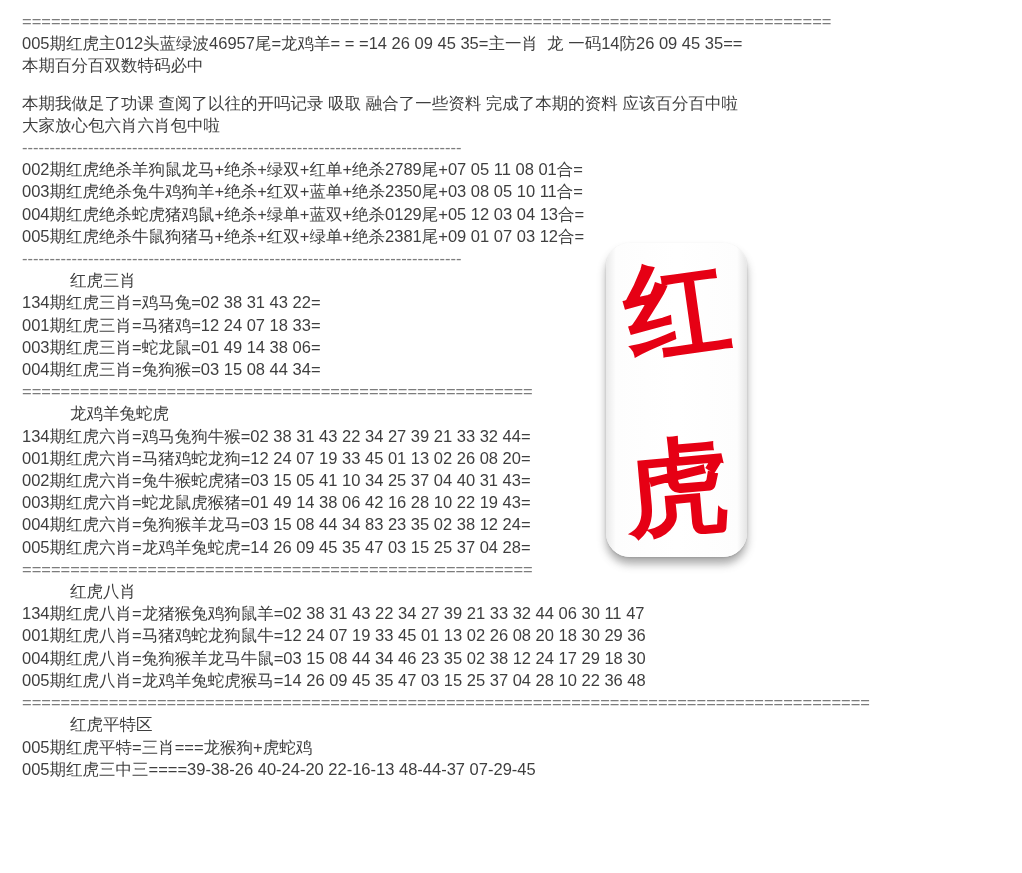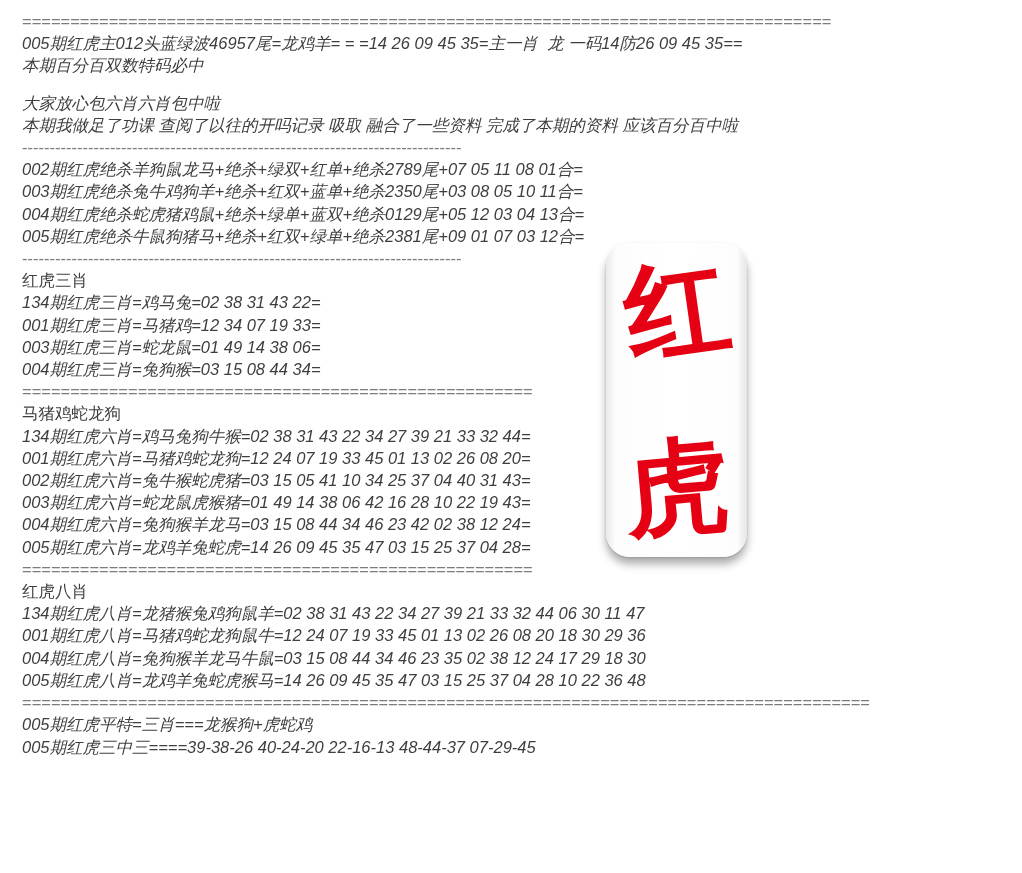--- a/index.html
+++ b/index.html
@@ -8,22 +8,22 @@
     width: 1022px;
     height: 873px;
     position: relative;
     overflow: hidden;
     font-family: "Liberation Sans", "DejaVu Sans", sans-serif;
     font-size: 16.5px;
     line-height: 22.2px;
     color: #3e3e3e;
   }
   .content { padding: 10px 0 0 22px; }
-  .line  { white-space: pre-wrap; font-style: italic; }
-  .title { white-space: pre-wrap; }
+  .line  { white-space: pre-wrap; }
+  .title { white-space: pre-wrap; margin-left: 48px; }
   .sep   { color: #7c7c7c; white-space: nowrap; overflow: hidden; }
   .spacer { height: 15px; }
 
   .badge {
     position: absolute;
     left: 606px;
     top: 243px;
     width: 141px;
     height: 314px;
     border-radius: 24px;
@@ -49,58 +49,59 @@
 <body>
 
 <div class="content">
 
   <div class="sep">====================================================================================</div>
   <div class="line">005期红虎主012头蓝绿波46957尾=龙鸡羊= = =14 26 09 45 35=主一肖  龙 一码14防26 09 45 35==</div>
   <div class="line">本期百分百双数特码必中</div>
 
   <div class="spacer"></div>
 
+  <div class="line">本期我做足了功课 查阅了以往的开吗记录 吸取 融合了一些资料 完成了本期的资料 应该百分百中啦</div>
   <div class="line">大家放心包六肖六肖包中啦</div>
-  <div class="line">本期我做足了功课 查阅了以往的开吗记录 吸取 融合了一些资料 完成了本期的资料 应该百分百中啦</div>
 
   <div class="sep">--------------------------------------------------------------------------------</div>
 
   <div class="line">002期红虎绝杀羊狗鼠龙马+绝杀+绿双+红单+绝杀2789尾+07 05 11 08 01合=</div>
   <div class="line">003期红虎绝杀兔牛鸡狗羊+绝杀+红双+蓝单+绝杀2350尾+03 08 05 10 11合=</div>
   <div class="line">004期红虎绝杀蛇虎猪鸡鼠+绝杀+绿单+蓝双+绝杀0129尾+05 12 03 04 13合=</div>
   <div class="line">005期红虎绝杀牛鼠狗猪马+绝杀+红双+绿单+绝杀2381尾+09 01 07 03 12合=</div>
 
   <div class="sep">--------------------------------------------------------------------------------</div>
 
   <div class="title">红虎三肖</div>
   <div class="line">134期红虎三肖=鸡马兔=02 38 31 43 22=</div>
-  <div class="line">001期红虎三肖=马猪鸡=12 34 07 19 33=</div>
+  <div class="line">001期红虎三肖=马猪鸡=12 24 07 18 33=</div>
   <div class="line">003期红虎三肖=蛇龙鼠=01 49 14 38 06=</div>
   <div class="line">004期红虎三肖=兔狗猴=03 15 08 44 34=</div>
 
   <div class="sep">=====================================================</div>
 
-  <div class="title">马猪鸡蛇龙狗</div>
+  <div class="title">龙鸡羊兔蛇虎</div>
   <div class="line">134期红虎六肖=鸡马兔狗牛猴=02 38 31 43 22 34 27 39 21 33 32 44=</div>
   <div class="line">001期红虎六肖=马猪鸡蛇龙狗=12 24 07 19 33 45 01 13 02 26 08 20=</div>
   <div class="line">002期红虎六肖=兔牛猴蛇虎猪=03 15 05 41 10 34 25 37 04 40 31 43=</div>
   <div class="line">003期红虎六肖=蛇龙鼠虎猴猪=01 49 14 38 06 42 16 28 10 22 19 43=</div>
-  <div class="line">004期红虎六肖=兔狗猴羊龙马=03 15 08 44 34 46 23 42 02 38 12 24=</div>
+  <div class="line">004期红虎六肖=兔狗猴羊龙马=03 15 08 44 34 83 23 35 02 38 12 24=</div>
   <div class="line">005期红虎六肖=龙鸡羊兔蛇虎=14 26 09 45 35 47 03 15 25 37 04 28=</div>
 
   <div class="sep">=====================================================</div>
 
   <div class="title">红虎八肖</div>
   <div class="line">134期红虎八肖=龙猪猴兔鸡狗鼠羊=02 38 31 43 22 34 27 39 21 33 32 44 06 30 11 47</div>
   <div class="line">001期红虎八肖=马猪鸡蛇龙狗鼠牛=12 24 07 19 33 45 01 13 02 26 08 20 18 30 29 36</div>
   <div class="line">004期红虎八肖=兔狗猴羊龙马牛鼠=03 15 08 44 34 46 23 35 02 38 12 24 17 29 18 30</div>
   <div class="line">005期红虎八肖=龙鸡羊兔蛇虎猴马=14 26 09 45 35 47 03 15 25 37 04 28 10 22 36 48</div>
 
   <div class="sep">========================================================================================</div>
 
+  <div class="title">红虎平特区</div>
   <div class="line">005期红虎平特=三肖===龙猴狗+虎蛇鸡</div>
   <div class="line">005期红虎三中三====39-38-26 40-24-20 22-16-13 48-44-37 07-29-45</div>
 
 </div>
 
 <div class="badge">
   <div class="badge-char top">红</div>
   <div class="badge-char bottom">虎</div>
 </div>
 

